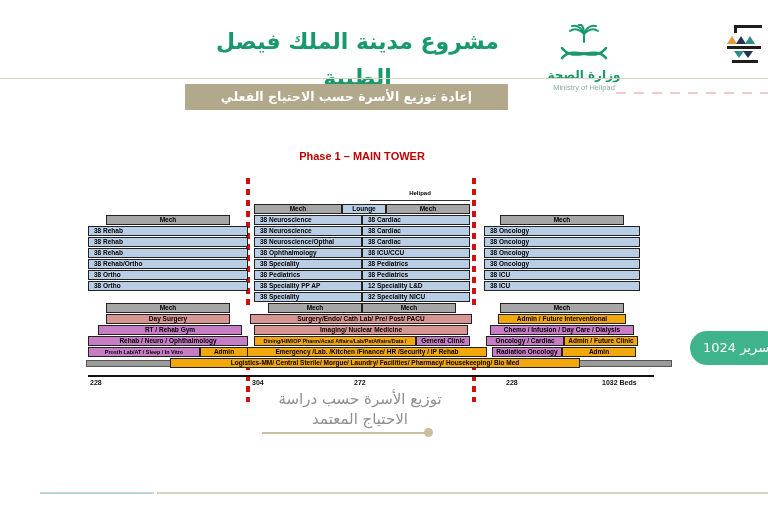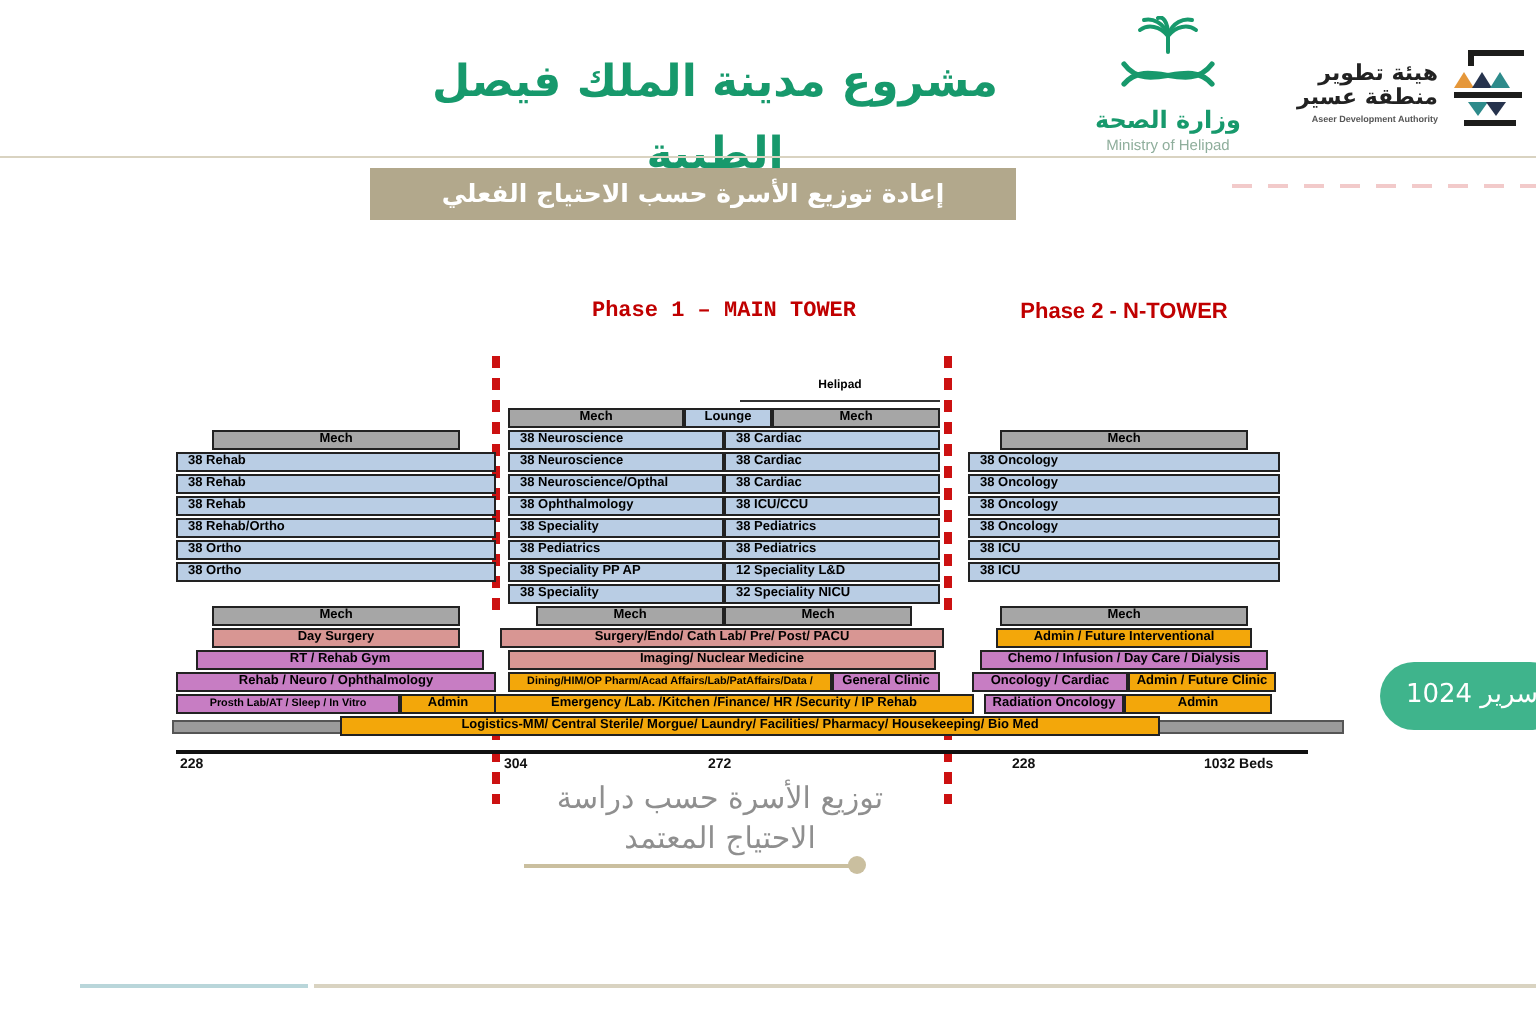--- a/index.html
+++ b/index.html
@@ -8,21 +8,21 @@
   
   .page-title{position:absolute;left:185px;top:24px;width:345px;height:36px;
 rotate:0deg;direction:rtl;text-align:center;font-family:"DejaVu Sans",sans-serif;
 font-size:22px;font-weight:bold;color:#17996c;line-height:36px;}
   .hdr-line{position:absolute;left:0;top:78px;width:768px;height:1px;background:#d9d3c1;}
   .hdr-dash{position:absolute;left:616px;top:92px;width:152px;height:2px;
     background:repeating-linear-gradient(90deg,#f2caca 0 10px,transparent 10px 18px);}
   .banner{position:absolute;left:185px;top:84px;width:323px;height:26px;background:#b2a88c;
     direction:rtl;text-align:center;color:#ffffff;font-family:"DejaVu Sans",sans-serif;
     font-size:12.5px;font-weight:bold;line-height:26px;}
-  .moh{position:absolute;left:536px;top:8px;width:96px;display:flex;flex-direction:column;align-items:center;}
+  .moh{position:absolute;left:536px;top:24px;width:96px;display:flex;flex-direction:column;align-items:center;}
   .moh .ar{font-family:"DejaVu Sans",sans-serif;font-size:12px;font-weight:bold;color:#17996c;direction:rtl;margin-top:-2px;}
   .moh .en{font-size:7.5px;color:#8fae9c;margin-top:1px;}
   .ada{position:absolute;left:624px;top:24px;width:140px;display:flex;align-items:center;justify-content:flex-end;gap:5px;}
   .ada .txt{display:flex;flex-direction:column;align-items:flex-end;}
   .ada .ar{font-family:"DejaVu Sans",sans-serif;font-size:11px;font-weight:bold;color:#222;direction:rtl;line-height:12px;}
   .ada .en{font-size:4.5px;color:#555;margin-top:2px;font-weight:bold;}
   
   .twr-h{position:absolute;top:150px;height:14px;color:#c00000;font-size:11px;font-weight:bold;text-align:center;}
   
   .fc{position:absolute;height:10px;box-sizing:border-box;border:1px solid #222;
@@ -74,46 +74,40 @@
           <path d="M6 34 C18 20 38 40 50 24"></path>
           <path d="M6 24 C18 40 38 20 50 34"></path>
         </g>
       </svg>
     </span>
     <span class="ar">وزارة الصحة</span>
     <span class="en">Ministry of Helipad</span>
   </div>
 
   <div class="ada">
-    <span class="txt">
-      <span class="ar">هيئة تطوير</span>
-      <span class="ar">منطقة عسير</span>
-      <span class="en">Aseer Development Authority</span>
-    </span>
     <span>
       <svg width="40" height="40" viewBox="0 0 40 40">
         <rect x="10" y="1" width="28" height="3" fill="#1d1d1b"></rect>
         <rect x="10" y="1" width="3" height="8" fill="#1d1d1b"></rect>
         <polygon points="3,20 8,12 13,20" fill="#e5973a"></polygon>
         <polygon points="12,20 17,12 22,20" fill="#26334d"></polygon>
         <polygon points="21,20 26,12 31,20" fill="#2e8b8b"></polygon>
         <rect x="3" y="22" width="34" height="3" fill="#1d1d1b"></rect>
         <polygon points="10,27 15,34 20,27" fill="#2e8b8b"></polygon>
         <polygon points="19,27 24,34 29,27" fill="#26334d"></polygon>
         <rect x="8" y="36" width="26" height="3" fill="#1d1d1b"></rect>
       </svg>
     </span>
   </div>
 
   <div class="hdr-line"></div>
   <div class="hdr-dash"></div>
   <div class="banner">إعادة توزيع الأسرة حسب الاحتياج الفعلي</div>
 
-  <div class="twr-h" style="left:254px;width:216px;font-family:Liberation Mono, monospace;">Phase 1 – MAIN TOWER</div>
-  <div class="twr-h" style="left:484px;width:156px;">Phase 2 - N-TOWER</div>
+  <div class="twr-h" style="left:254px;width:216px;">Phase 1 – MAIN TOWER</div>
 
   <div class="rdash" style="left:246px;top:178px;height:128px;"></div>
   <div class="rdash" style="left:472px;top:178px;height:128px;"></div>
   <div class="rdash" style="left:246px;top:364px;height:38px;"></div>
   <div class="rdash" style="left:472px;top:364px;height:38px;"></div>
 
   <div class="helipad">Helipad</div>
 
   <div class="base"></div>
 

